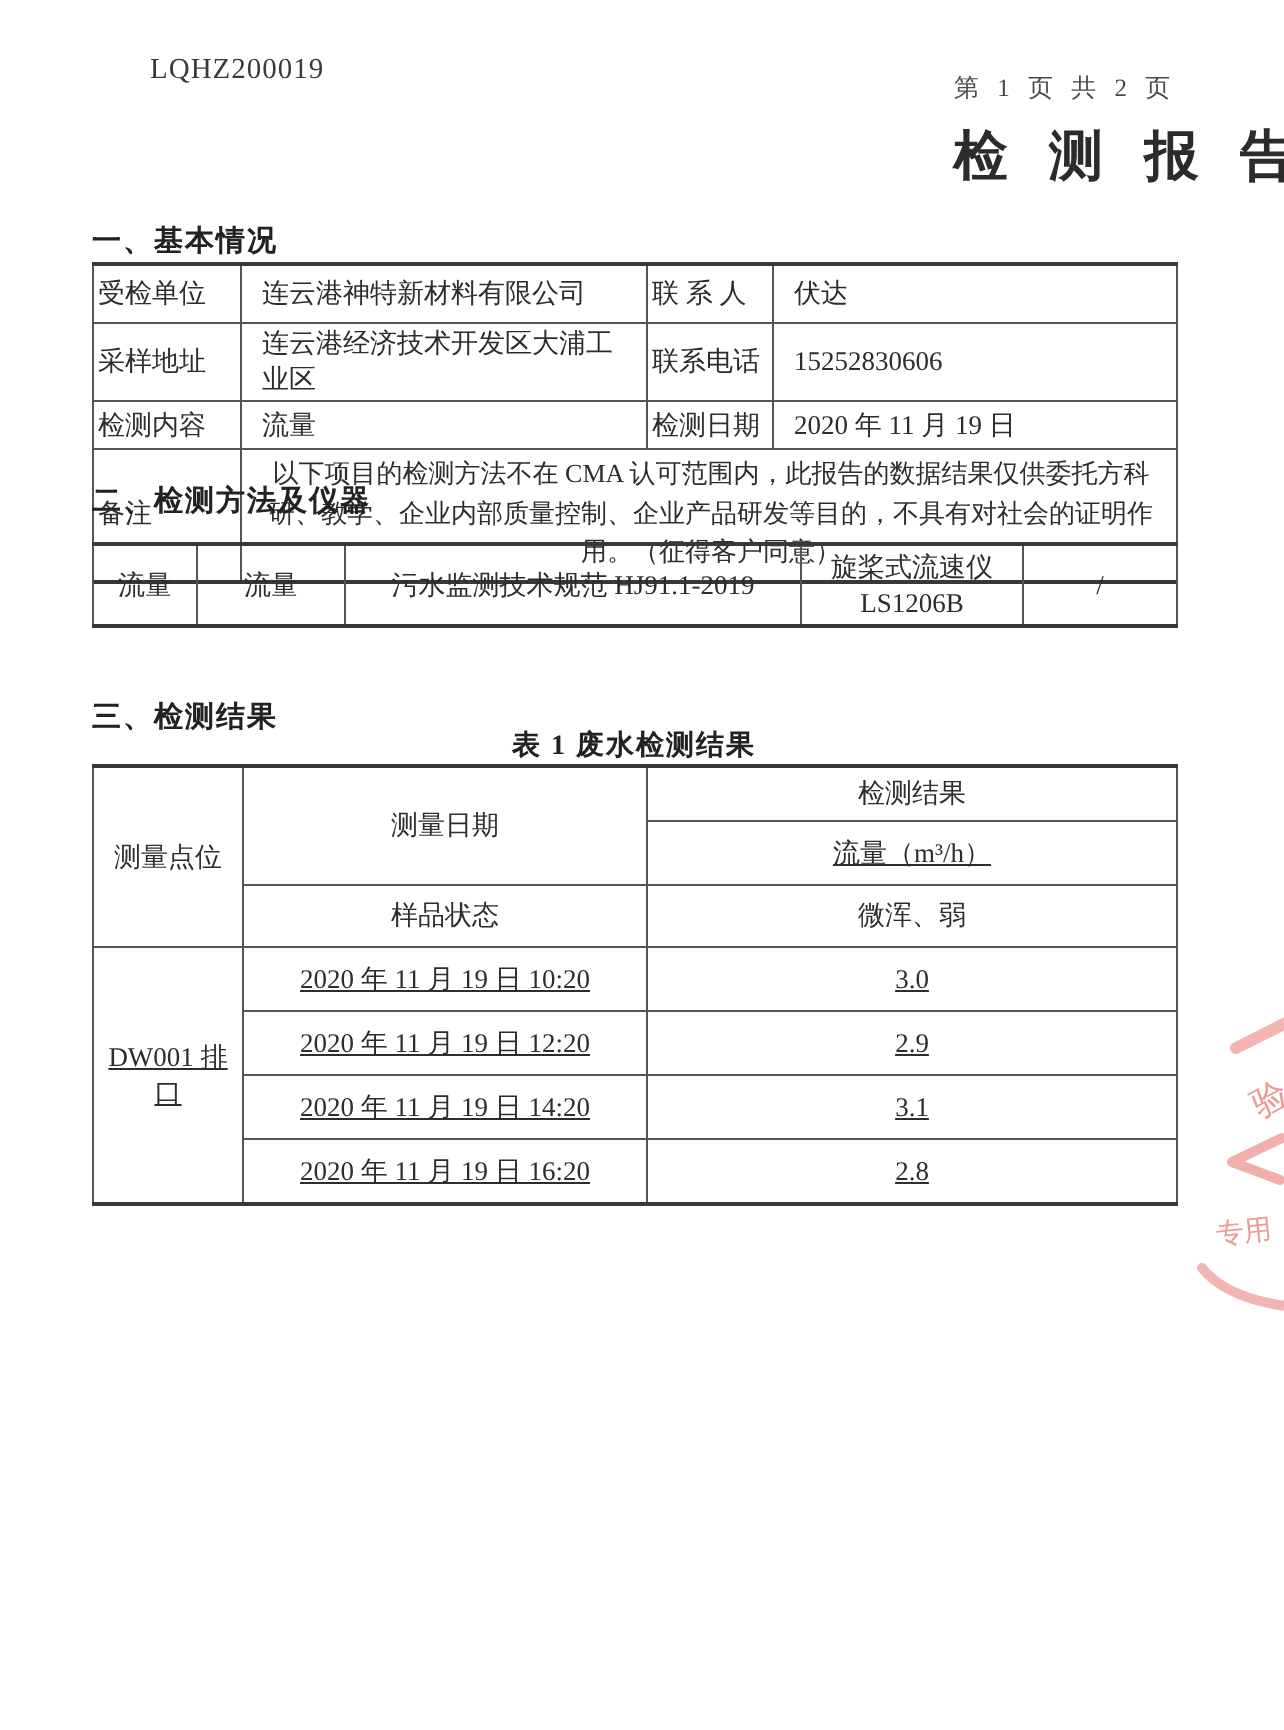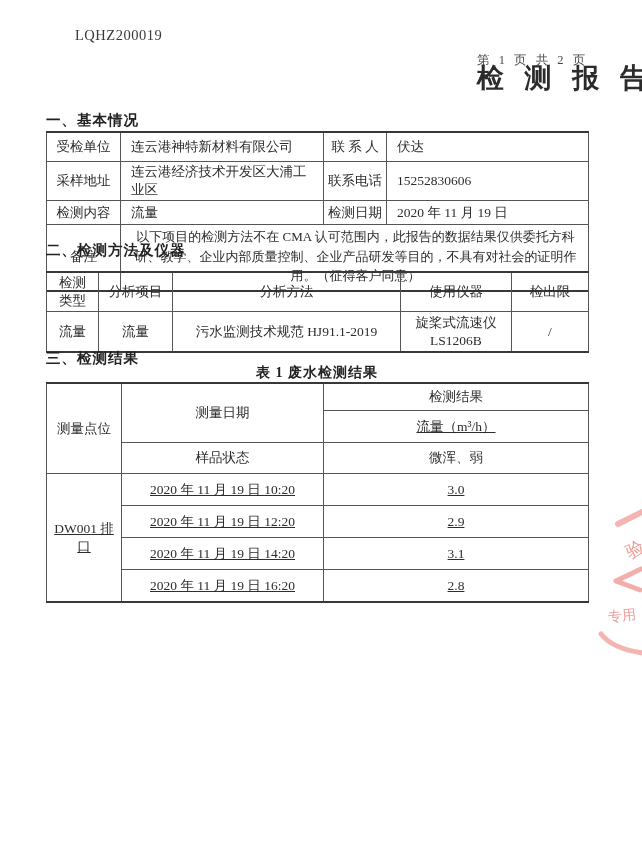--- a/index.html
+++ b/index.html
@@ -7,36 +7,36 @@
     width:642px;height:865px;
     background:#ffffff;
     font-family:"Liberation Serif","DejaVu Serif",serif;
     color:#2d2d2d;
     overflow:hidden;
     position:relative;
   }
   .page{position:relative;width:642px;height:865px;background:#fff;overflow:hidden;}
 
   .report-no{position:absolute;left:75px;top:27px;font-size:14.5px;letter-spacing:.5px;color:#3a3a3a;}
-  .page-indicator{position:absolute;left:477px;top:52px;font-size:12.5px;letter-spacing:3px;color:#4a4a4a;}
+  .page-indicator{position:absolute;left:477px;top:36px;font-size:12.5px;letter-spacing:3px;color:#4a4a4a;}
   .doc-title{position:absolute;left:12px;top:60px;width:100%;text-align:right;
     font-size:27px;font-weight:700;letter-spacing:7px;color:#2b2b2b;}
 
   .sec-heading{position:absolute;left:46px;font-size:14.5px;font-weight:700;color:#222;letter-spacing:1px;}
   #heading-basic{top:111px;}
   #heading-methods{top:241px;}
   #heading-results{top:349px;}
   .table-title{position:absolute;left:46px;top:364px;width:542px;text-align:center;
     font-size:14px;font-weight:700;color:#222;letter-spacing:1px;}
 
   table{border-collapse:collapse;table-layout:fixed;position:absolute;left:46px;width:542px;
     font-size:13.5px;color:#2d2d2d;}
   td,th{border:1px solid #555;font-weight:normal;overflow:hidden;}
   table{border:1px solid #383838;border-top:2.5px solid #383838;border-bottom:2.5px solid #383838;}
-  .lbl{text-align:center;padding:1px 2px;}
+  .lbl{text-align:left;padding:1px 2px;}
   .val{text-align:left;padding:1px 4px 1px 10px;}
   .ctr{text-align:center;padding:1px 3px;}
   .preline{white-space:pre-line;line-height:1.3;}
 
   #table-basic{top:131px;}
   #table-basic .r1 td{height:26px;}
   #table-basic .r2 td{height:21px;}
   #table-basic .r3 td{height:21px;}
   #table-basic .r4 td{height:40px;}
   #table-basic .remark{line-height:1.5;padding:2px 6px 4px 8px;text-align:center;font-size:13px;}
@@ -102,28 +102,20 @@
 
   <table id="table-methods">
     <colgroup>
         <col style="width:52px">
         <col style="width:74px">
         <col style="width:228px">
         <col style="width:111px">
         <col style="width:77px">
       </colgroup>
     <tbody>
-        <tr>
-      <th class="ctr preline">检测
-类型</th>
-      <th class="ctr">分析项目</th>
-      <th class="ctr">分析方法</th>
-      <th class="ctr">使用仪器</th>
-      <th class="ctr">检出限</th>
-    </tr>
     <tr>
       <td class="ctr">流量</td>
       <td class="ctr">流量</td>
       <td class="ctr">污水监测技术规范 HJ91.1-2019</td>
       <td class="ctr preline">旋桨式流速仪
 LS1206B</td>
       <td class="ctr">/</td>
     </tr>
   </tbody>
     </table>

